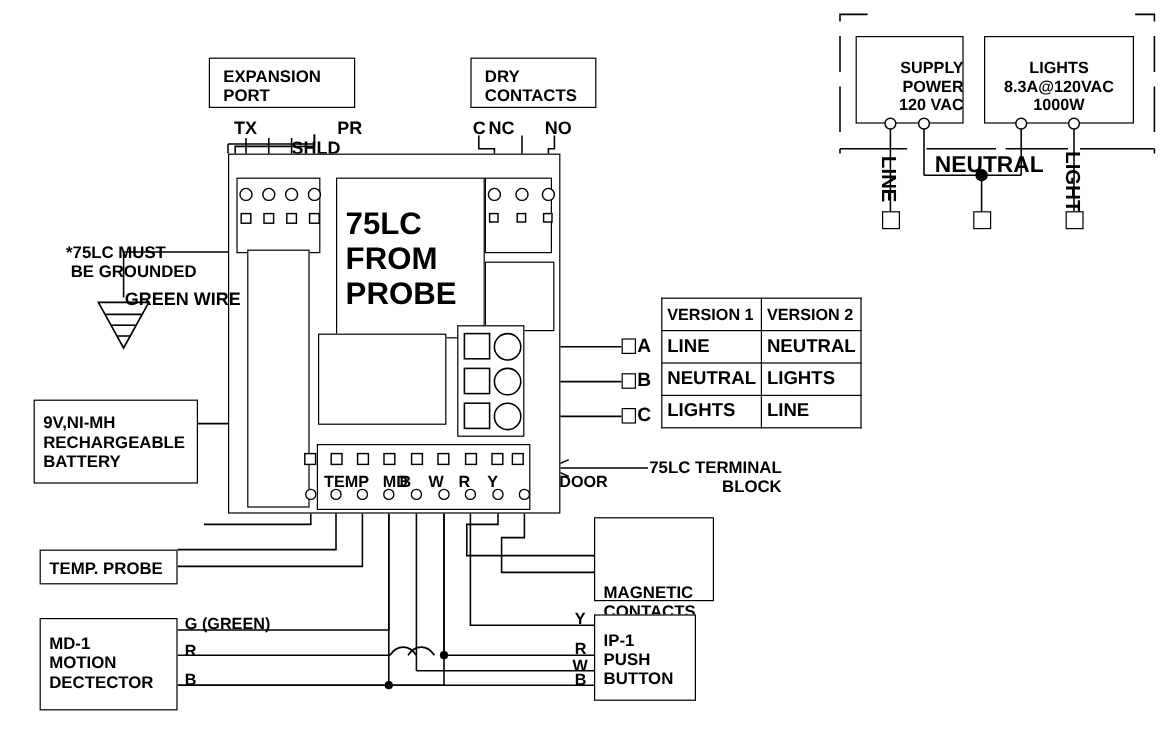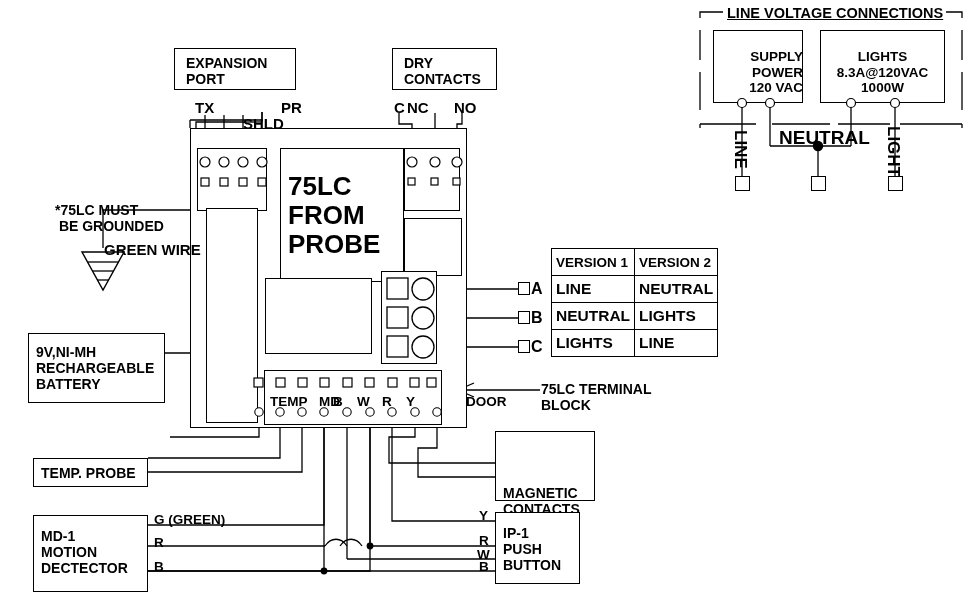--- a/index.html
+++ b/index.html
@@ -113,21 +113,20 @@
     <circle cx="324" cy="571" r="3.4" fill="#000" stroke="none"></circle>
     <line x1="324" y1="420" x2="324" y2="571"></line>
 
     <polyline points="415,420 415,437 389,437 389,463 495,463"></polyline>
     <polyline points="437,420 437,448 418,448 418,477 495,477"></polyline>
 
     <polyline points="259,420 259,437 170,437"></polyline>
   </g>
 </svg>
 
-<div class="lbl" style="left:727px;top:5px;font-size:14.5px;text-decoration:underline;">LINE VOLTAGE CONNECTIONS</div>
 
 <div class="box" style="left:713px;top:30px;width:90px;height:73px;"></div>
 <div class="boxtext ctr" style="left:713px;top:49px;width:90px;font-size:13.5px;text-align:right;">SUPPLY
 POWER
 120 VAC</div>
 
 <div class="box" style="left:820px;top:30px;width:125px;height:73px;"></div>
 <div class="boxtext ctr" style="left:820px;top:49px;width:125px;font-size:13.5px;text-align:center;">LIGHTS
 8.3A@120VAC
 1000W</div>
@@ -251,21 +250,21 @@
 
 <div class="lbl" style="left:55px;top:203px;font-size:14px;">*75LC MUST
  BE GROUNDED</div>
 <div class="lbl" style="left:104px;top:242px;font-size:15px;">GREEN WIRE</div>
 
 <div class="box" style="left:28px;top:333px;width:137px;height:70px;"></div>
 <div class="boxtext" style="left:36px;top:344px;font-size:14px;">9V,NI-MH
 RECHARGEABLE
 BATTERY</div>
 
-<div class="boxtext" style="left:541px;top:381px;font-size:14px;">75LC TERMINAL
+<div class="boxtext" style="left:541px;top:381px;font-size:14px;text-align:right;">75LC TERMINAL
 BLOCK</div>
 
 <div class="box thin" style="left:518px;top:282px;width:12px;height:13px;"></div>
 <div class="lbl" style="left:531px;top:280px;font-size:16px;">A</div>
 
 <div class="box thin" style="left:518px;top:311px;width:12px;height:13px;"></div>
 <div class="lbl" style="left:531px;top:309px;font-size:16px;">B</div>
 
 <div class="box thin" style="left:518px;top:340px;width:12px;height:13px;"></div>
 <div class="lbl" style="left:531px;top:338px;font-size:16px;">C</div>

